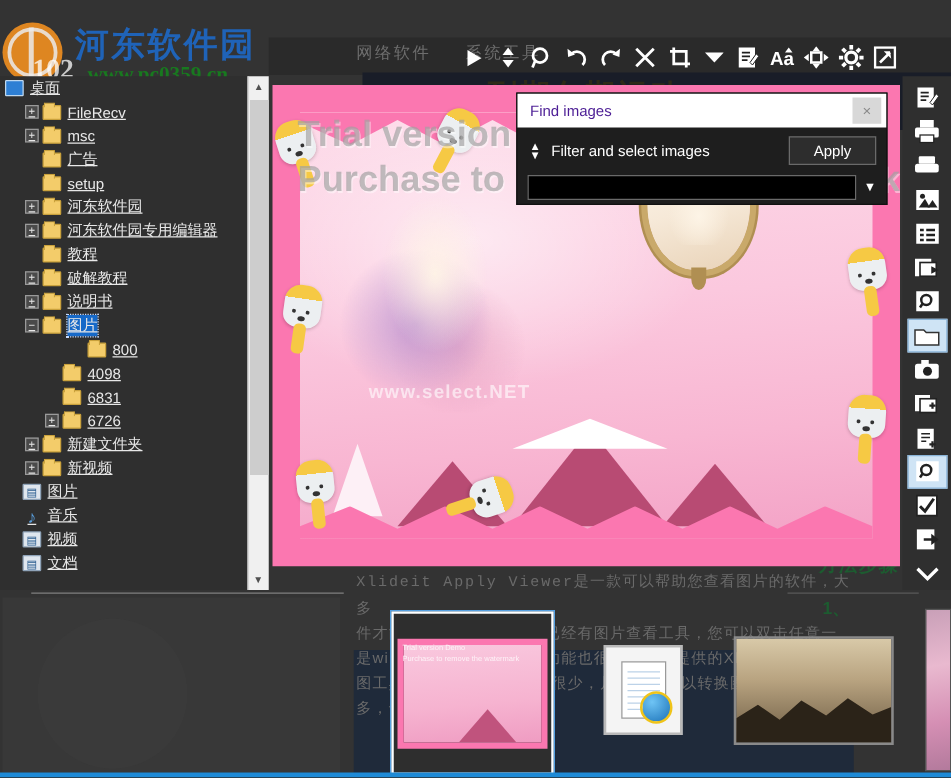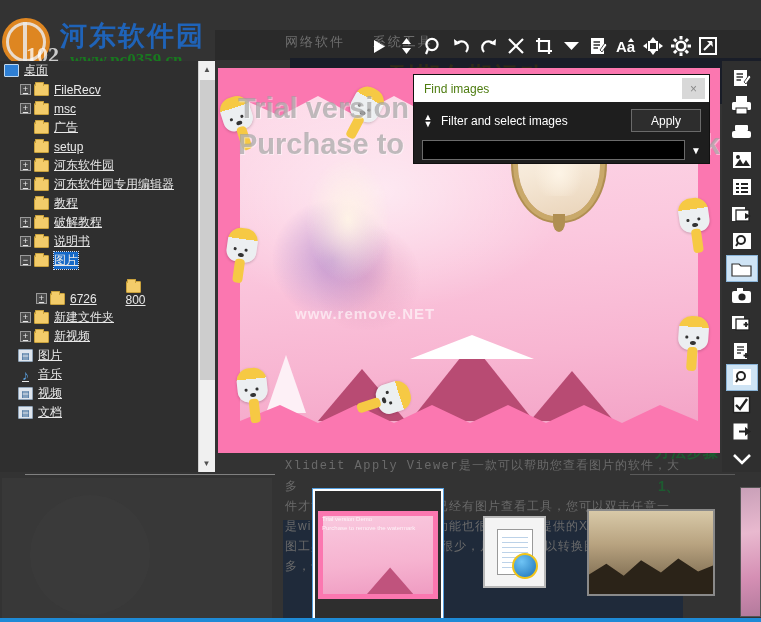--- a/index.html
+++ b/index.html
@@ -273,21 +273,21 @@
 
   
   .find-dlg {
     position: absolute; left: 413px; top: 74px; width: 297px; height: 90px;
     background: #1e1e1e; border: 1px solid #111;
   }
   .fd-title {
     height: 27px; background: #ffffff; display: flex; align-items: center;
     padding: 0 4px 0 10px;
   }
-  .fd-title span { font-size: 12px; color: #4d7c0f; flex: 1; }
+  .fd-title span { font-size: 12px; color: #4c1d95; flex: 1; }
   .fd-x {
     width: 23px; height: 21px; display: flex; align-items: center; justify-content: center;
     background: #d8d8d8; color: #8a8a8a; font-size: 12px;
   }
   .fd-row { display: flex; align-items: center; padding: 7px 8px 0 8px; gap: 7px; }
   .spin { color: #fff; font-size: 9px; line-height: 7px; text-align: center; width: 12px; }
   .fd-label { color: #fff; font-size: 12px; flex: 1; }
   .fd-apply {
     width: 70px; height: 23px; background: #2d2d2d; border: 1px solid #6a6a6a;
     color: #fff; font-size: 12px; display: flex; align-items: center; justify-content: center;
@@ -544,24 +544,34 @@
         <div class="tree-row" style="padding-left: 20px;">
           <span class="exp">+</span>
           <span class="ficon"></span>
           <span>说明书</span>
         </div>
         <div class="tree-row" style="padding-left: 20px;">
           <span class="exp">−</span>
           <span class="ficon"></span>
           <span class="sel">图片</span>
         </div>
-        <div class="tree-row" style="padding-left: 56px; flex-direction: column;">
+        <div class="tree-row" style="padding-left: 56px;">
           <span class="exp blank"></span>
           <span class="ficon"></span>
           <span>800</span>
+        </div>
+        <div class="tree-row" style="padding-left: 36px;">
+          <span class="exp blank"></span>
+          <span class="ficon"></span>
+          <span>4098</span>
+        </div>
+        <div class="tree-row" style="padding-left: 36px;">
+          <span class="exp blank"></span>
+          <span class="ficon"></span>
+          <span>6831</span>
         </div>
         <div class="tree-row" style="padding-left: 36px;">
           <span class="exp">+</span>
           <span class="ficon"></span>
           <span>6726</span>
         </div>
         <div class="tree-row" style="padding-left: 20px;">
           <span class="exp">+</span>
           <span class="ficon"></span>
           <span>新建文件夹</span>
@@ -609,21 +619,21 @@
         <div class="mirror-girl"></div>
       </div>
       <div class="house left"></div>
       <div class="house mid"></div>
       <div class="house right"></div>
       <div class="snowcap" style="left:170px;bottom:72px;"></div>
       <div class="tree-deco"></div>
       <svg class="vzig-b" viewBox="0 0 458 26" preserveAspectRatio="none">
         <polygon points="0,26 458,26 458,16 420,0 382,18 344,0 306,18 268,0 230,18 192,0 154,18 116,0 78,18 40,0 0,16" fill="#fb77b0"></polygon>
       </svg>
-      <div class="site-wm">www.remove.NET</div>
+      <div class="site-wm">www.select.NET</div>
     </div>
 
     <div class="popsicle" style="left:6px;top:28px;transform:rotate(-18deg);">
       <div class="pop-head">
           <div class="pop-face">
             <i></i>
             <i></i>
             <u></u>
           </div>
         </div>

